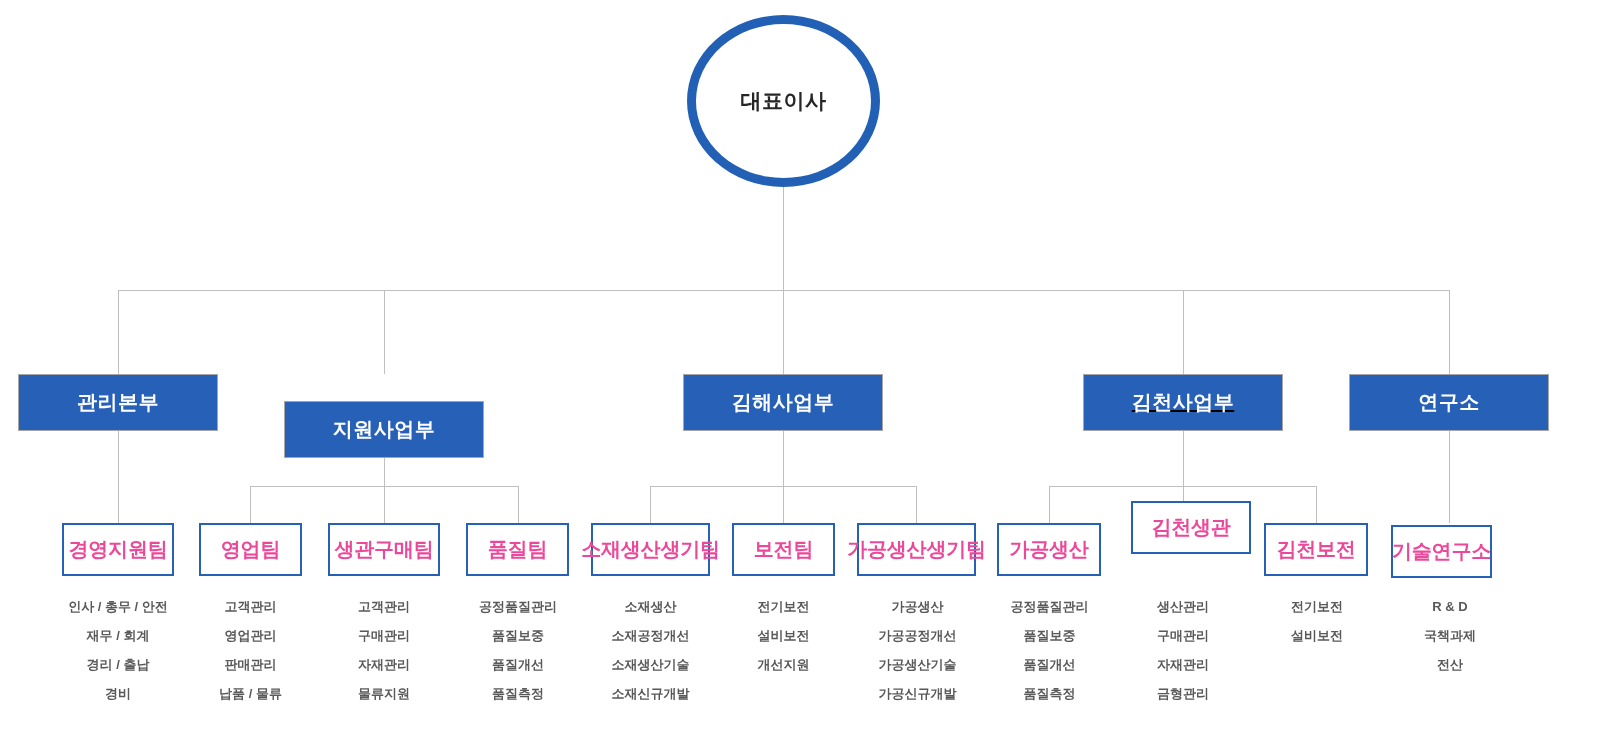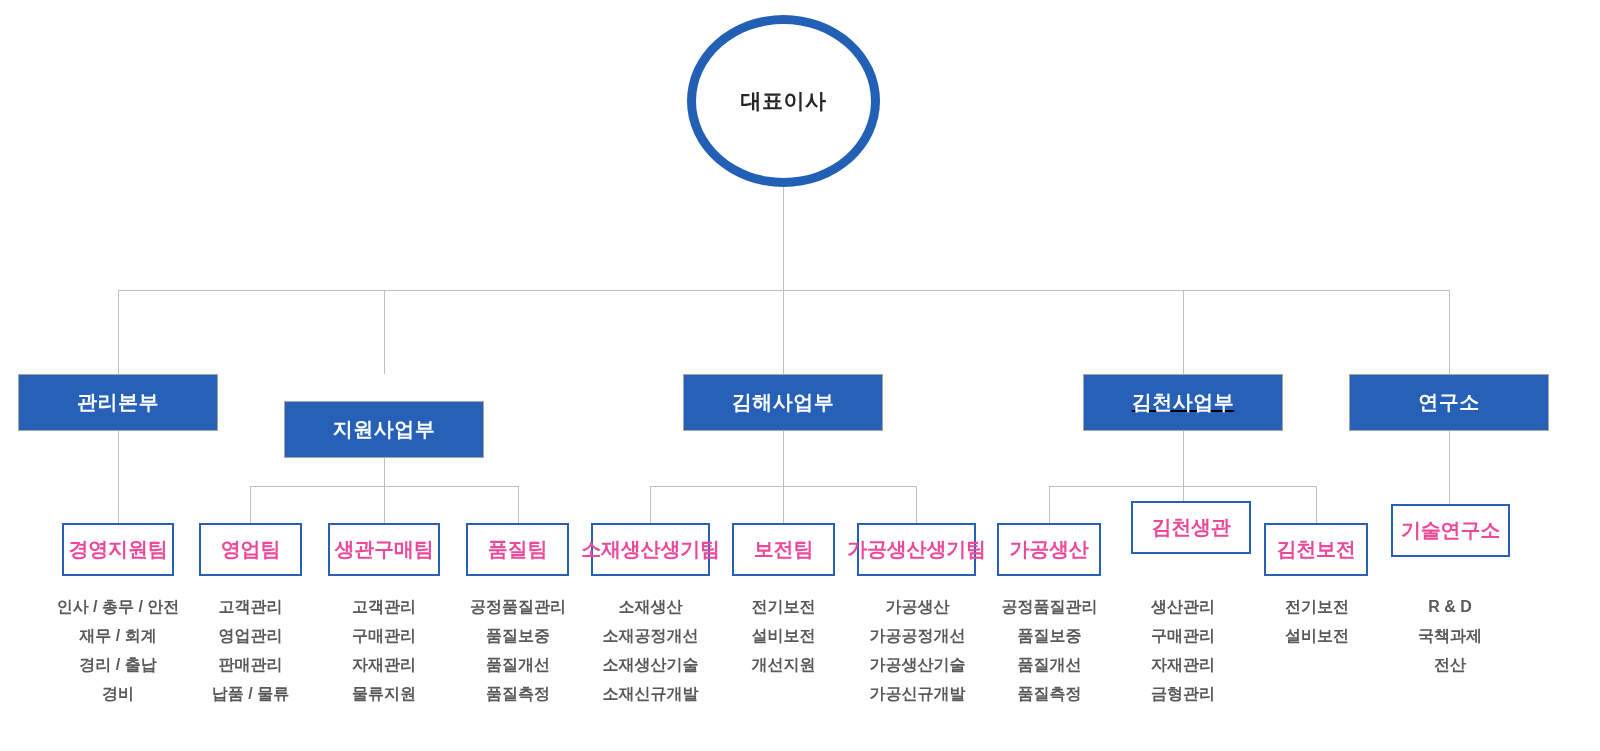--- a/index.html
+++ b/index.html
@@ -53,21 +53,21 @@
   .team span{
     color:#ec4899;font-size:20px;font-weight:700;letter-spacing:-.2px;
     white-space:nowrap;
   }
 
   
   .details{
     position:absolute;
     text-align:center;
     color:#595959;
-    font-size:16px;
+    font-size:13px;
     font-weight:700;
     line-height:29px;
     white-space:nowrap;
   }
   .details div{}
 </style>
 </head>
 <body>
 
 <div id="chart">
@@ -147,21 +147,21 @@
   </div>
   <div class="team" style="left:997px;top:523px;width:104px;height:53px;">
     <span>가공생산</span>
   </div>
   <div class="team" style="left:1131px;top:501px;width:120px;height:53px;">
     <span>김천생관</span>
   </div>
   <div class="team" style="left:1264px;top:523px;width:104px;height:53px;">
     <span>김천보전</span>
   </div>
-  <div class="team" style="left:1391px;top:504px;width:119px;height:53px;">
+  <div class="team" style="left:1391px;top:525px;width:101px;height:53px;">
     <span>기술연구소</span>
   </div>
 
   <div class="details" style="left:38px;top:592px;width:160px;">
     <div>인사 / 총무 / 안전</div>
     <div>재무 / 회계</div>
     <div>경리 / 출납</div>
     <div>경비</div>
   </div>
 

